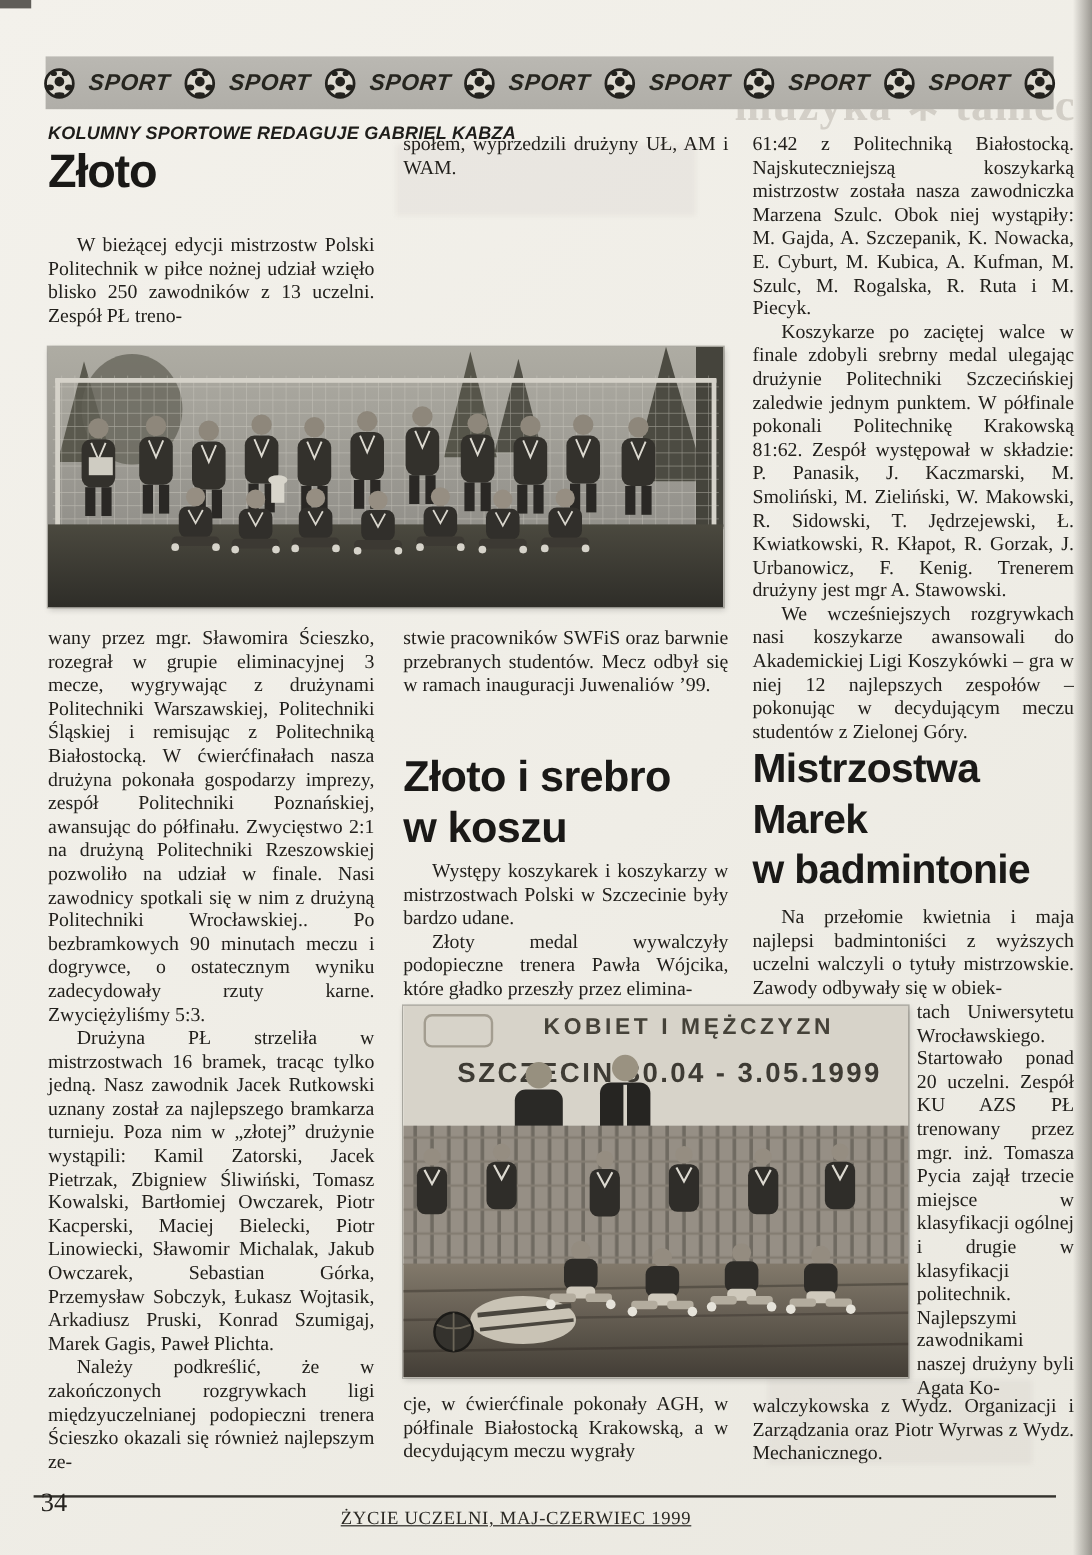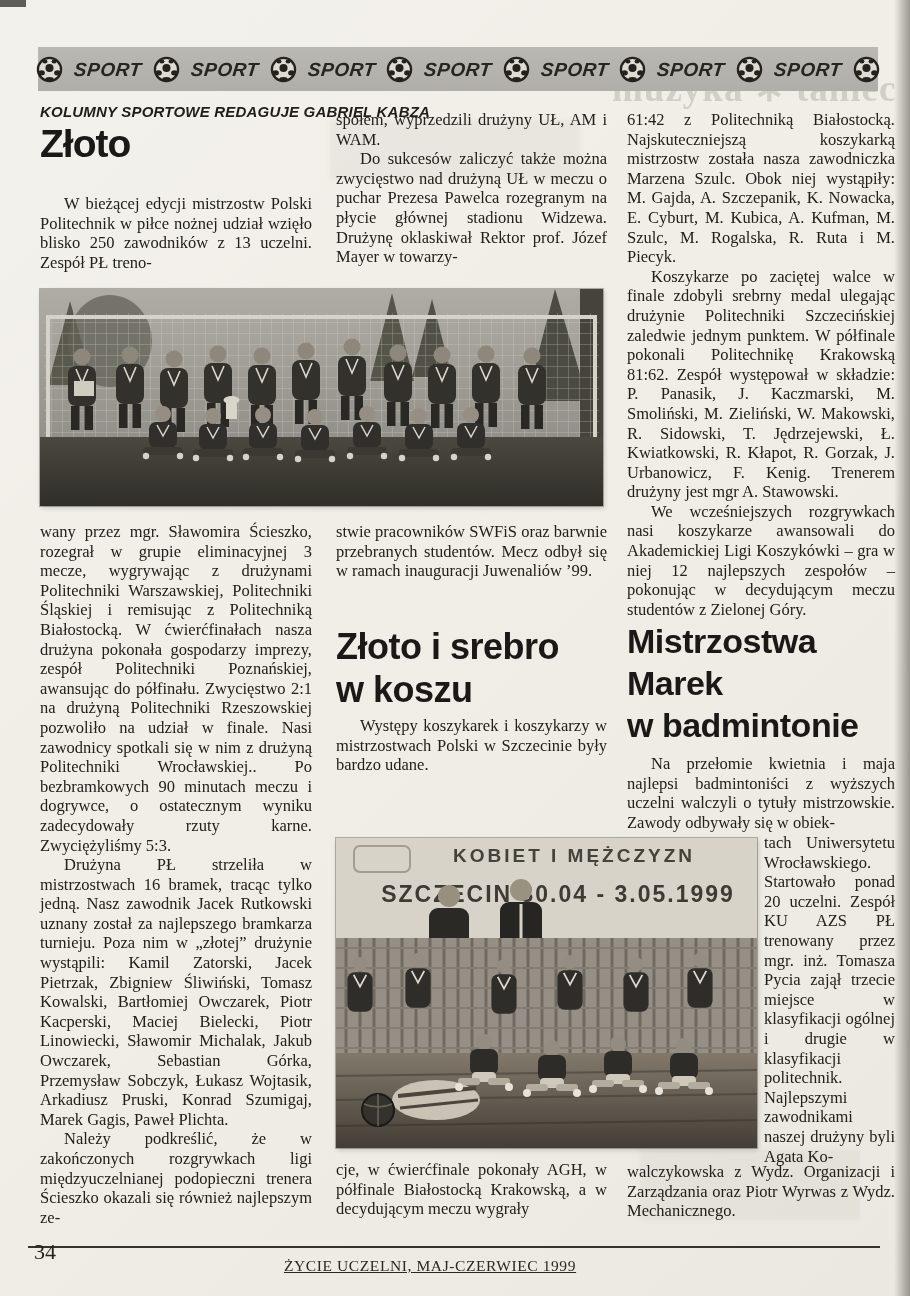--- a/index.html
+++ b/index.html
@@ -192,34 +192,34 @@
   </svg>
 
   <div class="bodytext" style="left:40px;top:522px;width:272px;">
     <p>wany przez mgr. Sławomira Ścieszko, rozegrał w grupie eliminacyjnej 3 mecze, wygrywając z drużynami Politechniki Warszawskiej, Politechniki Śląskiej i remisując z Politechniką Białostocką. W ćwierćfinałach nasza drużyna pokonała gospodarzy imprezy, zespół Politechniki Poznańskiej, awansując do półfinału. Zwycięstwo 2:1 na drużyną Politechniki Rzeszowskiej pozwoliło na udział w finale. Nasi zawodnicy spotkali się w nim z drużyną Politechniki Wrocławskiej.. Po bezbramkowych 90 minutach meczu i dogrywce, o ostatecznym wyniku zadecydowały rzuty karne. Zwyciężyliśmy 5:3.</p>
     <p class="ind">Drużyna PŁ strzeliła w mistrzostwach 16 bramek, tracąc tylko jedną. Nasz zawodnik Jacek Rutkowski uznany został za najlepszego bramkarza turnieju. Poza nim w „złotej” drużynie wystąpili: Kamil Zatorski, Jacek Pietrzak, Zbigniew Śliwiński, Tomasz Kowalski, Bartłomiej Owczarek, Piotr Kacperski, Maciej Bielecki, Piotr Linowiecki, Sławomir Michalak, Jakub Owczarek, Sebastian Górka, Przemysław Sobczyk, Łukasz Wojtasik, Arkadiusz Pruski, Konrad Szumigaj, Marek Gagis, Paweł Plichta.</p>
     <p class="ind">Należy podkreślić, że w zakończonych rozgrywkach ligi międzyuczelnianej podopieczni trenera Ścieszko okazali się również najlepszym ze-</p>
   </div>
 
   <div class="bodytext" style="left:336px;top:110px;width:271px;">
     <p>społem, wyprzedzili drużyny UŁ, AM i WAM.</p>
-    <p class="ind">Do sukcesów zaliczyć także można zwycięstwo nad drużyną UŁ w meczu o puchar Prezesa Pawelca rozegranym na płycie głównej stadionu Widzewa. Drużynę oklaskiwał Rektor prof. Józef Mayer w towarzy-</p>
   </div>
 
   <div class="bodytext" style="left:336px;top:522px;width:271px;">
     <p>stwie pracowników SWFiS oraz barwnie przebranych studentów. Mecz odbył się w ramach inauguracji Juwenaliów ’99.</p>
   </div>
 
   <div class="h2" style="left:336px;top:625px;">
     <div>Złoto i srebro</div>
     <div>w koszu</div>
   </div>
 
   <div class="bodytext" style="left:336px;top:716px;width:271px;">
     <p class="ind">Występy koszykarek i koszykarzy w mistrzostwach Polski w Szczecinie były bardzo udane.</p>
+    <p class="ind">Złoty medal wywalczyły podopieczne trenera Pawła Wójcika, które gładko przeszły przez elimina-</p>
   </div>
 
   <svg class="photo" style="left:336px;top:838px;" width="421" height="310" viewBox="0 0 421 310">
     <defs>
       <linearGradient id="floor1" x1="0" y1="0" x2="0" y2="1">
         <stop offset="0" stop-color="#82796b"></stop>
           <stop offset="1" stop-color="#433e36"></stop>
       </linearGradient>
       <pattern id="bars1" width="14" height="20" patternUnits="userSpaceOnUse">
         <rect width="14" height="20" fill="#968f85"></rect>

